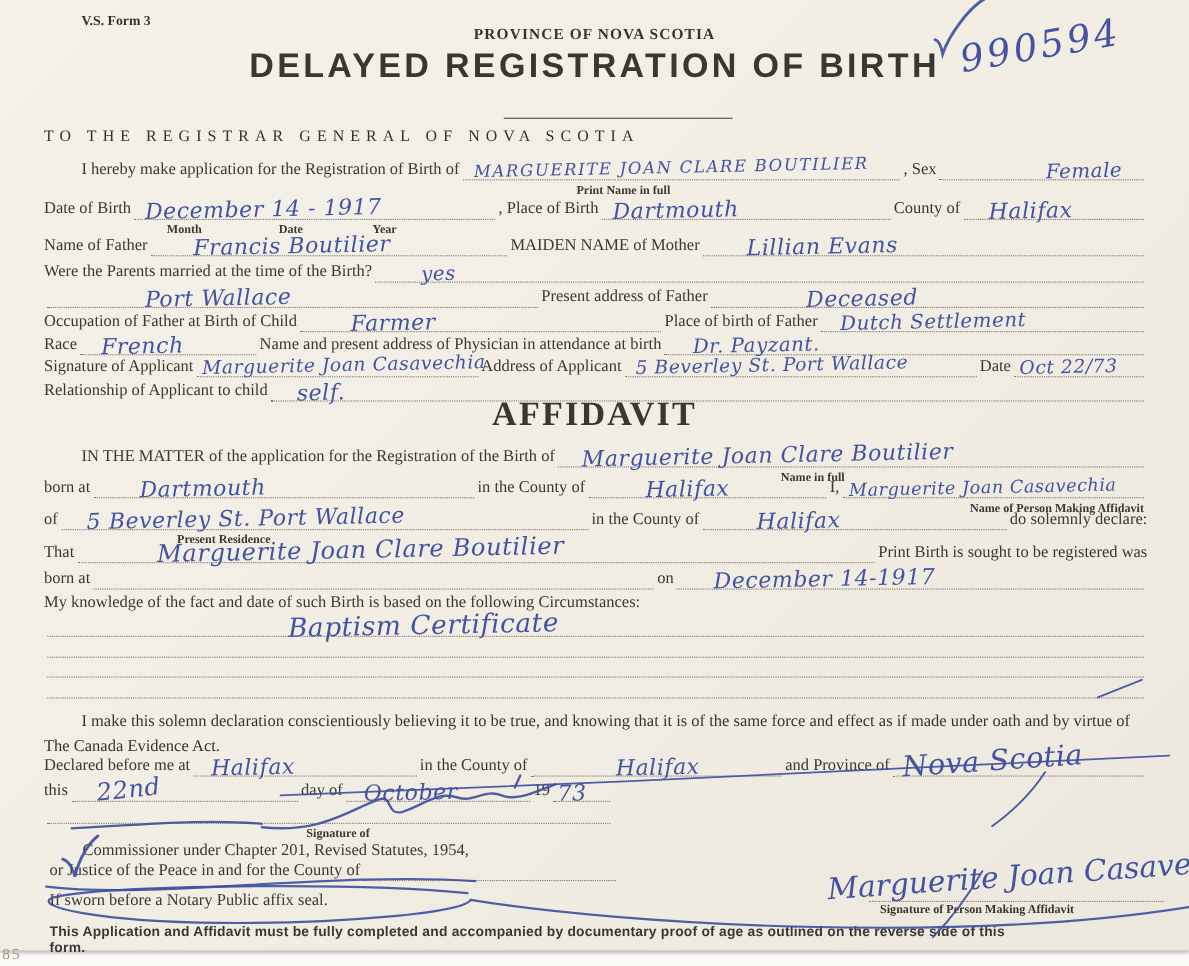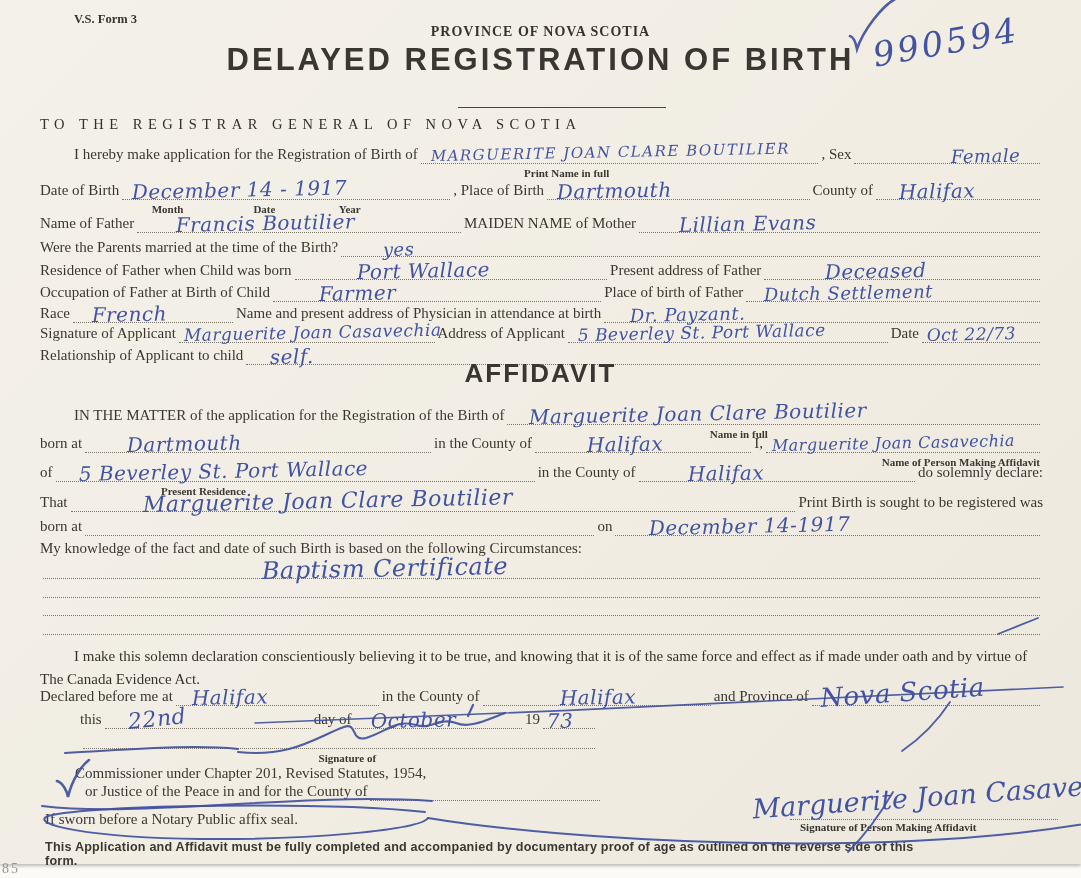--- a/index.html
+++ b/index.html
@@ -13,21 +13,21 @@
     position:absolute;left:0;top:0;width:1081px;height:864px;
     background:linear-gradient(135deg,#f4f1e9 0%,#f1ede3 55%,#ece8dd 100%);
     box-shadow:0 2px 3px rgba(0,0,0,.25);
   }
   .abs{position:absolute;}
   .row{
     position:absolute;left:40px;right:38px;
     display:flex;align-items:flex-end;
     font-size:15px;line-height:19px;height:20px;
   }
-  .narrow{right:auto;width:518px;margin-left:40px;}
+  .narrow{right:auto;width:518px;}
   .lbl{white-space:nowrap;color:#3b3831;}
   .ind{width:34px;flex:none;}
   .fill{
     flex:1;position:relative;height:100%;
     border-bottom:1px dotted #7b7568;
     margin:0 3px;
   }
   .hw{
     position:absolute;bottom:-3px;left:10px;z-index:3;
     font-family:"DejaVu Serif",serif;font-style:italic;
@@ -45,21 +45,21 @@
   .hdr-province{left:0;right:0;top:24px;font-weight:bold;font-size:14px;letter-spacing:1px;}
   .hdr-title{left:0;right:0;top:42px;font-family:"Liberation Sans",sans-serif;font-weight:bold;font-size:31px;letter-spacing:3px;color:#3a3732;}
   .hdr-sub{left:0;right:0;top:86px;font-weight:bold;font-size:13.5px;}
   .hdr-rule{left:458px;top:107px;width:208px;border-top:1.5px solid #4a463f;}
   .formno{left:74px;top:12px;font-weight:bold;font-size:12.5px;}
   .regno{
     left:872px;top:22px;font-family:"DejaVu Serif",serif;font-style:italic;
     color:#4353a4;font-size:34px;letter-spacing:3px;transform:rotate(-10deg);
   }
   .toreg{left:40px;top:116px;font-size:14.5px;letter-spacing:.38em;color:#33302a;}
-  .aff-title{left:0;right:0;top:358px;font-family:Liberation Sans, sans-serif;font-weight:bold;font-size:26px;letter-spacing:2px;color:#3a3732;}
+  .aff-title{left:0;right:0;top:358px;font-family:Liberation Serif, serif;font-weight:bold;font-size:31px;letter-spacing:2px;color:#3a3732;}
   .para{position:absolute;left:40px;right:36px;top:645px;font-size:15px;line-height:23px;text-indent:34px;}
   .note{
     position:absolute;left:45px;top:840px;right:150px;
     font-family:"Liberation Sans",sans-serif;font-weight:bold;font-size:12.6px;
     color:#3a3833;letter-spacing:.2px;
   }
   .affsig{
     left:752px;top:780px;font-family:"DejaVu Serif",serif;font-style:italic;
     color:#4353a4;font-size:27px;white-space:nowrap;transform:rotate(-4deg);
   }
@@ -125,21 +125,20 @@
   </div>
 
   <div class="row" style="top:237px">
     <span class="lbl">Were the Parents married at the time of the Birth?</span>
     <span class="fill">
       <span class="hw" style="left:6%">yes</span>
     </span>
   </div>
 
   <div class="row" style="top:260px">
-    <span class="lbl">Residence of Father when Child was born</span>
     <span class="fill" style="flex:1.7">
       <span class="hw lg" style="left:20%">Port Wallace</span>
     </span>
     <span class="lbl">Present address of Father</span>
     <span class="fill" style="flex:1.5">
       <span class="hw lg" style="left:22%">Deceased</span>
     </span>
   </div>
 
   <div class="row" style="top:282px">

